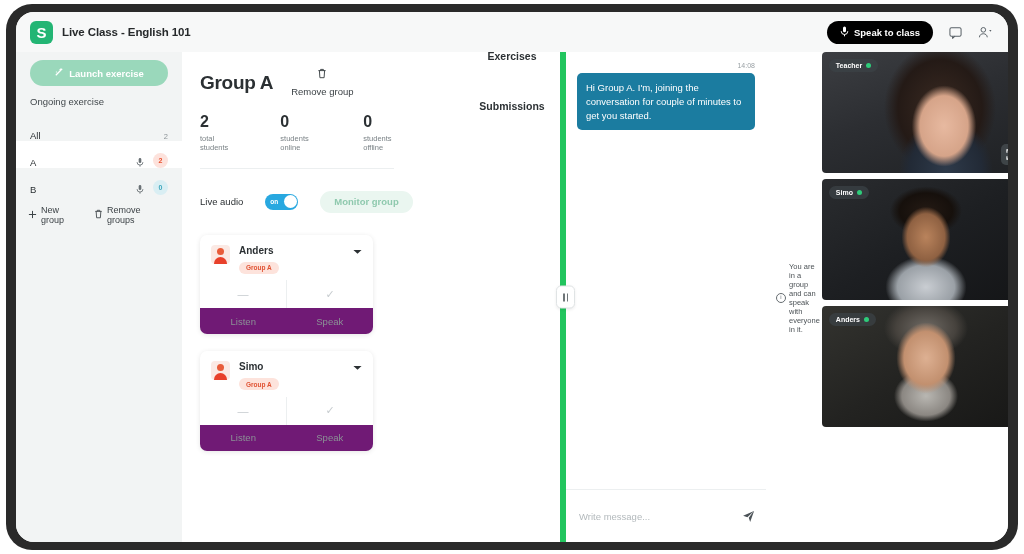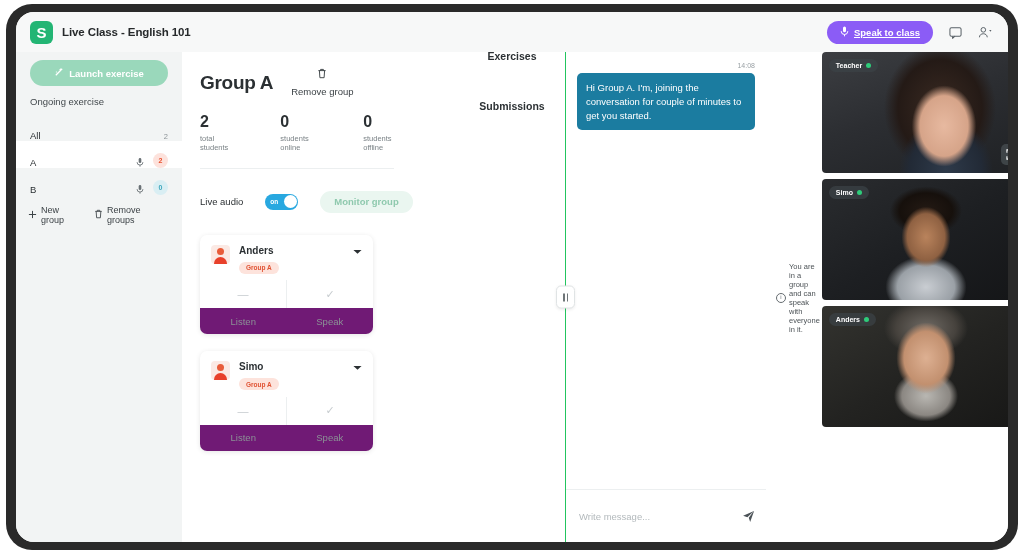--- a/index.html
+++ b/index.html
@@ -94,34 +94,33 @@
     border-radius: 50%;
     background: #16a364;
   }
   .topbar-right {
     margin-left: auto;
     display: flex;
     align-items: center;
     gap: 16px;
   }
   .speak-class-btn {
-    background: #8b5cf6;
+    background: #000000;
     color: #ffffff;
     border: none;
     border-radius: 14px;
     height: 23px;
     padding: 0 13px;
     font-size: 9.5px;
     font-weight: bold;
     display: flex;
     align-items: center;
     gap: 5px;
     cursor: pointer;
     font-family: "Liberation Sans", sans-serif;
-    text-decoration: underline;
   }
   .icon-btn {
     background: none;
     border: none;
     padding: 0;
     cursor: pointer;
     display: flex;
     align-items: center;
     color: #5a6268;
   }
@@ -411,21 +410,21 @@
     font-size: 9.5px;
     color: #8b9296;
     cursor: pointer;
   }
 
   
   .chat {
     width: 200px;
     min-width: 200px;
     background: #ffffff;
-    border-left: 1px solid #22c55e;
+    border-left: 6px solid #22c55e;
     display: flex;
     flex-direction: column;
     position: relative;
   }
   .chat-scroll {
     flex: 1;
     padding: 10px 11px 0 11px;
     overflow: hidden;
   }
   .msg-time {

